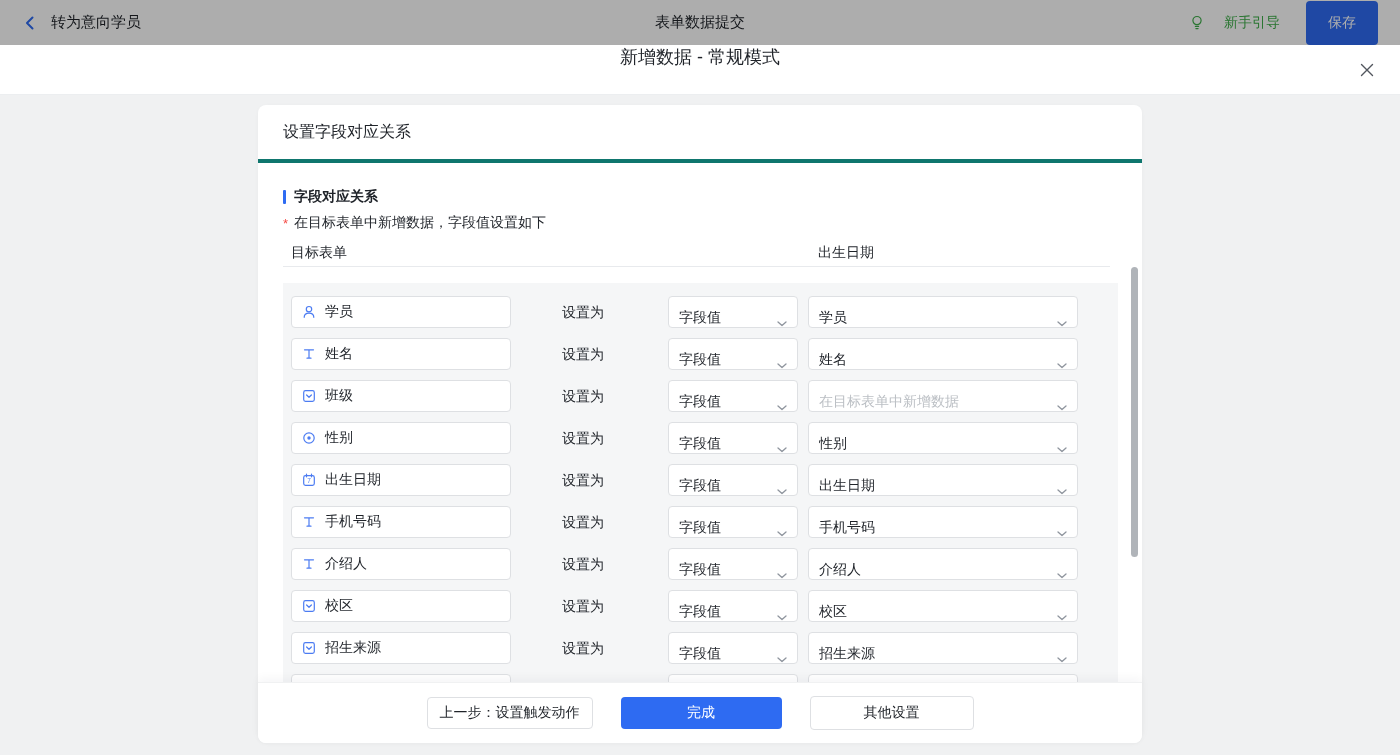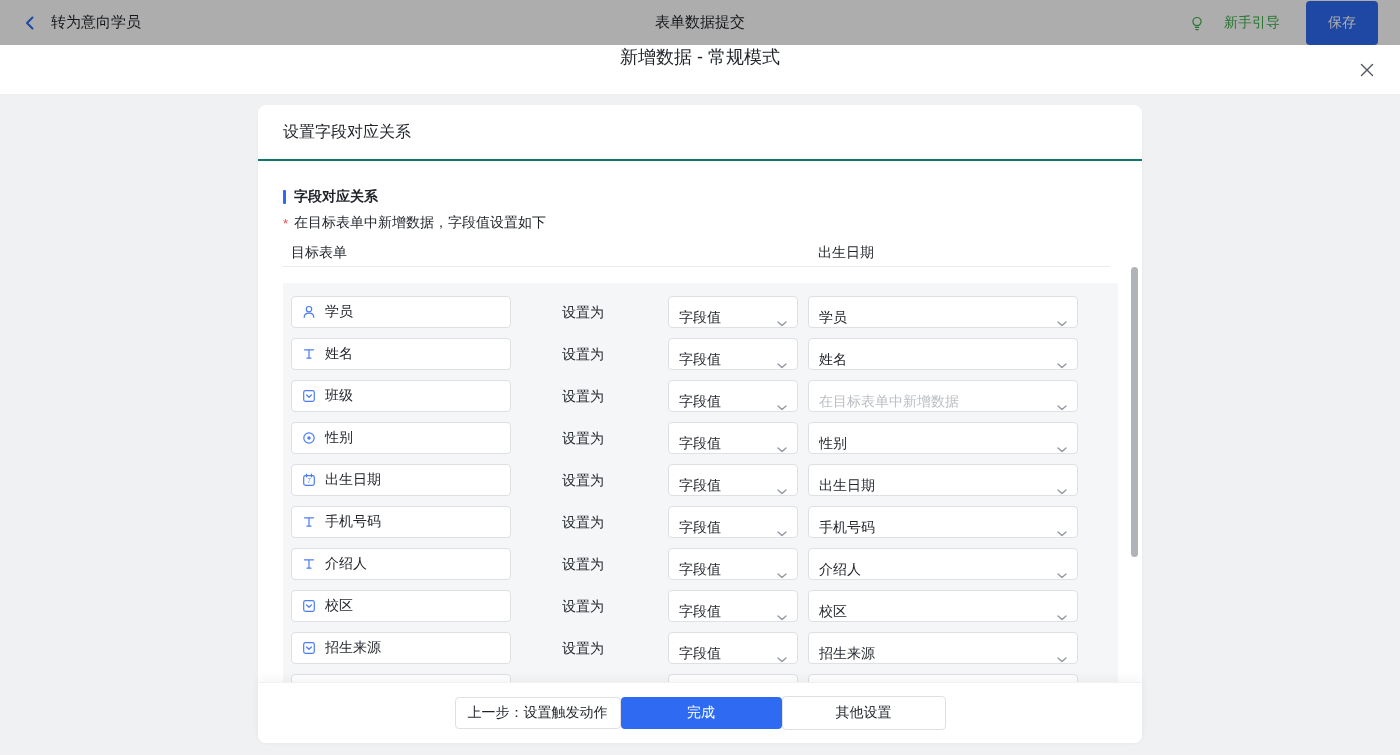--- a/index.html
+++ b/index.html
@@ -16,35 +16,35 @@
   }
   
   .topbar{height:45px;background:#fff;position:relative;display:flex;align-items:center;
     padding:0 22px;box-sizing:border-box}
   .topbar .dim{position:absolute;inset:0;background:rgba(0,0,0,.32);z-index:10;pointer-events:none}
   .back{display:flex;align-items:center;gap:13px;cursor:pointer}
   .back-icon{color:var(--accent);display:flex}
   .back-label{font-size:15px;font-weight:500;color:#1f2329}
   .topbar-title{position:absolute;left:50%;transform:translateX(-50%);font-size:15px;color:#1f2329}
   .topbar-right{margin-left:auto;display:flex;align-items:center;gap:26px}
-  .guide{display:flex;align-items:flex-end;gap:20px;color:var(--guide-green);font-size:14px;cursor:pointer}
+  .guide{display:flex;align-items:center;gap:20px;color:var(--guide-green);font-size:14px;cursor:pointer}
   .guide-icon{display:flex;color:var(--guide-green)}
   .save-btn{background:var(--accent);color:#fff;border:none;border-radius:4px;height:44px;
     padding:0 22px;font-size:14px;cursor:pointer;font-family:inherit}
   
   .modal-header{height:49px;background:#fff;border-bottom:1px solid #eceef0;position:relative;
     display:flex;align-items:flex-start;justify-content:center}
   .modal-title{font-size:18px;color:#1f2329;font-weight:500}
   .close-btn{position:absolute;right:25px;top:50%;transform:translateY(-50%);
     color:#51565e;cursor:pointer;display:flex;background:none;border:none}
   
   .modal-body{position:relative;height:660px;background:#f0f1f2}
   .card{position:absolute;left:258px;top:10px;width:884px;height:638px;background:#fff;
     border-radius:8px;box-shadow:0 1px 4px rgba(0,0,0,.03)}
-  .card-header{height:54px;border-bottom:2px solid #0f766e;display:flex;align-items:center;
+  .card-header{height:54px;border-bottom:4px solid #0f766e;display:flex;align-items:center;
     padding:0 25px;font-size:16px;color:#1f2329}
   .section-head{position:absolute;left:25px;top:83px;display:flex;align-items:center;gap:8px}
   .section-bar{width:3px;height:14px;background:var(--accent);border-radius:1px}
   .section-label{font-size:14px;font-weight:700;color:#1f2329}
   .note{position:absolute;left:25px;top:109px;font-size:14px;color:#1f2329;
     display:flex;gap:6px;align-items:flex-start}
   .note-star{color:var(--required-red);font-size:13px;line-height:1.5}
   .col-left{position:absolute;left:33px;top:139px;font-size:14px}
   .col-right{position:absolute;left:560px;top:139px;font-size:14px}
   .col-divider{position:absolute;top:161px;left:25px;width:827px;height:1px;background:#e8eaed}
@@ -62,21 +62,21 @@
     display:flex;align-items:flex-end;justify-content:space-between;padding:0 10px;
     box-sizing:border-box;cursor:pointer}
   .dd-value{left:385px;width:130px}
   .dd-output{left:525px;width:270px}
   .dd-text{font-size:14px;color:#1f2329;white-space:nowrap;overflow:hidden}
   .dd-text.ph{color:#bbbfc4}
   .chev{display:flex;flex:none;margin-left:8px}
   
   .card-footer{position:absolute;left:0;right:0;bottom:0;height:60px;background:#fff;
     border-top:1px solid #f0f1f2;border-radius:0 0 8px 8px;display:flex;align-items:center;
-    justify-content:center;gap:0;box-shadow:0 -4px 10px rgba(31,35,41,.04)}
+    justify-content:center;gap:28px;box-shadow:0 -4px 10px rgba(31,35,41,.04)}
   .btn{height:32px;border-radius:4px;font-size:14px;display:flex;align-items:center;
     justify-content:center;box-sizing:border-box;cursor:pointer;font-family:inherit}
   .btn-plain{background:#fff;border:1px solid #dee0e3;color:#1f2329;padding:0 12px}
   .btn-primary{background:var(--accent);border:none;color:#fff;width:161px}
   .btn-other{width:164px;padding:16px}
   .scroll-thumb{position:absolute;right:4px;top:162px;width:7px;height:290px;
     background:#b0b4b9;border-radius:4px;cursor:grab}
 </style>
 </head>
 <body>

